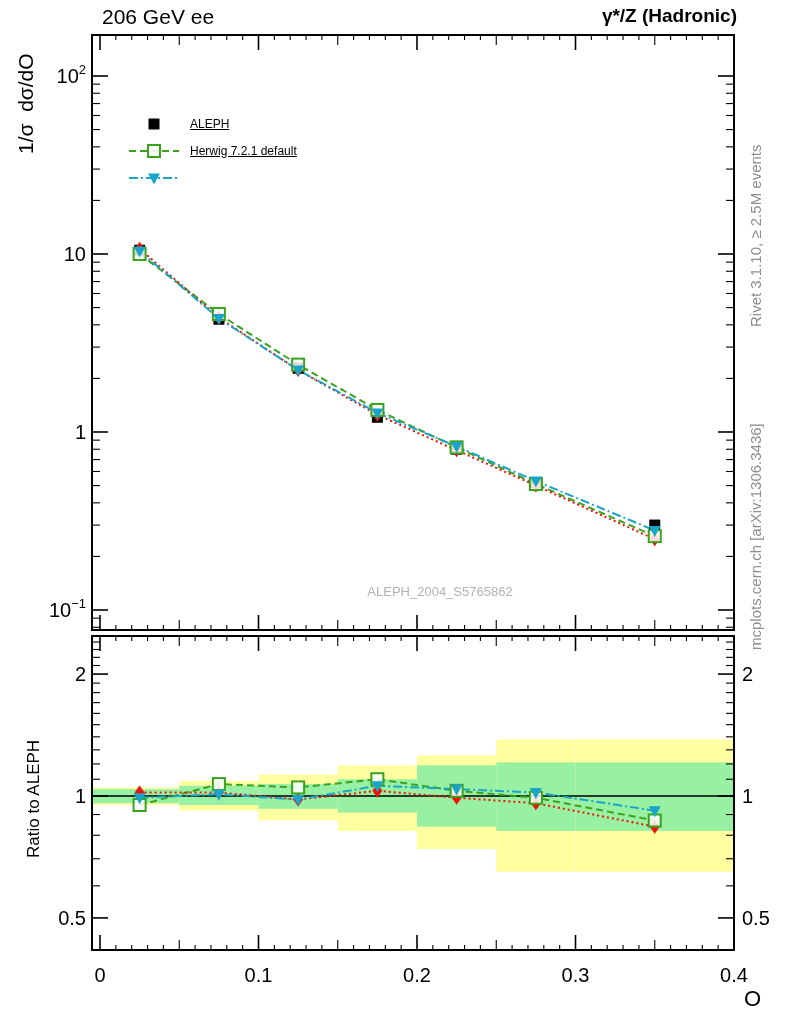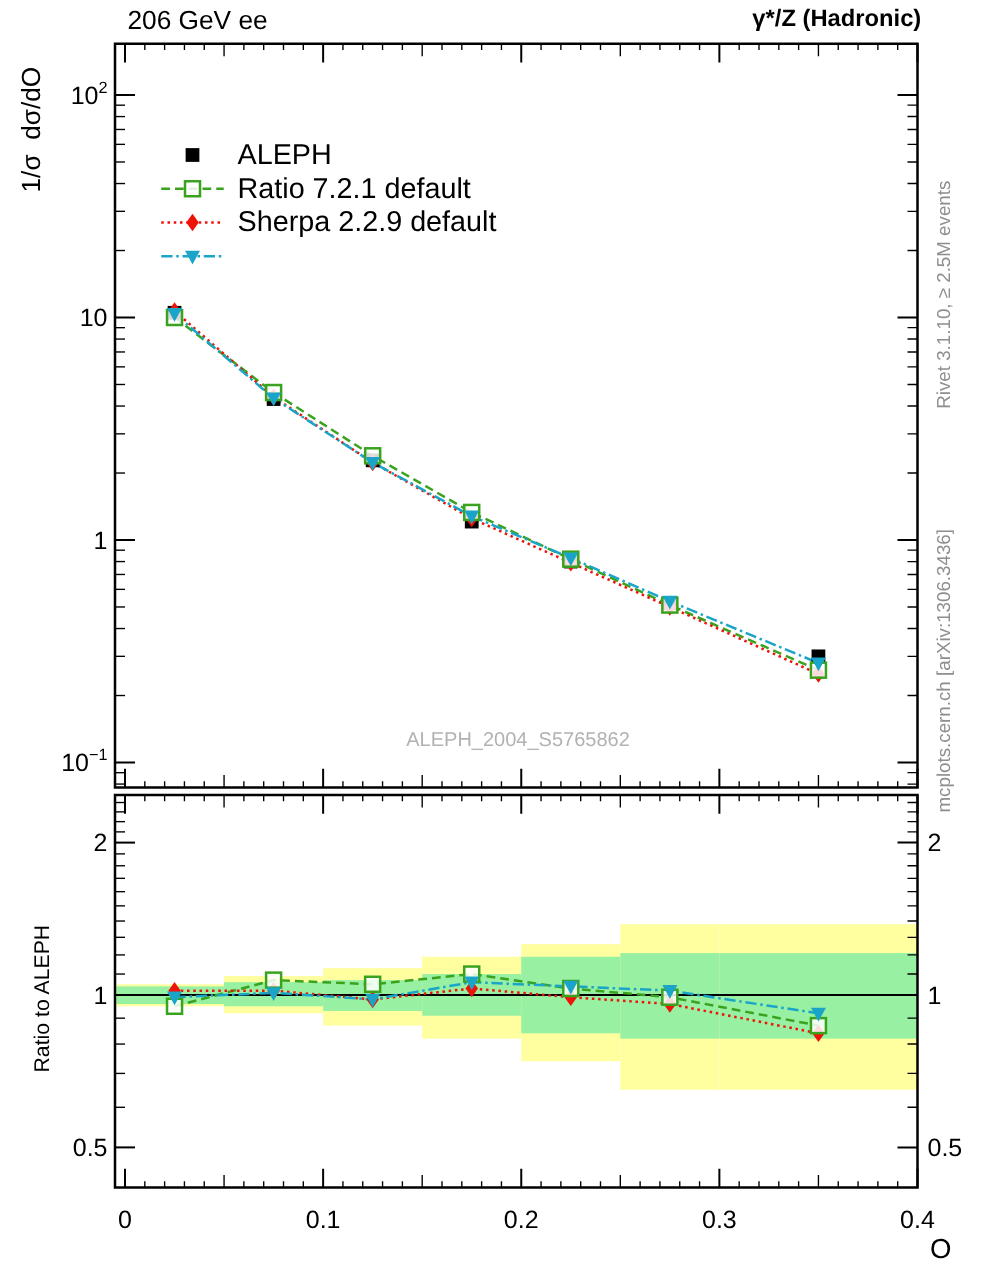--- a/index.html
+++ b/index.html
@@ -9,26 +9,26 @@
   .hdr-left{position:absolute;left:102px;top:5px;font-size:21px;white-space:pre;text-align:right;}
   .hdr-right{position:absolute;right:49px;top:5px;font-size:19px;white-space:pre;font-weight:bold;}
   .ylabel-main{position:absolute;left:14px;top:154px;font-size:21px;white-space:pre;
                transform:rotate(-90deg);transform-origin:left top;}
   .ylabel-ratio{position:absolute;left:24px;top:858px;font-size:17px;white-space:pre;
                 transform:rotate(-90deg);transform-origin:left top;}
   .note{position:absolute;color:#8e8e8e;font-size:15px;white-space:pre;
         transform:rotate(-90deg);transform-origin:left top;}
   .note-rivet{left:747px;top:327px;}
   .note-mcplots{left:747px;top:650px;}
-  .watermark{position:absolute;left:325px;top:584px;width:260px;
-             color:#b2b2b2;font-size:16px;}
+  .watermark{position:absolute;left:310px;top:584px;width:260px;text-align:center;
+             color:#b2b2b2;font-size:13px;}
   .xaxis-title{position:absolute;left:744px;top:986px;font-size:22px;}
   .legend{position:absolute;left:127px;top:110px;}
   .legend-row{display:flex;align-items:center;height:27px;}
-  .legend-label{font-size:23px;margin-left:9px;white-space:pre;}
+  .legend-label{font-size:12px;margin-left:9px;white-space:pre;text-decoration:underline;}
 </style>
 </head>
 <body>
 
 <div class="page">
 
   <svg id="plot" width="786" height="1024" viewBox="0 0 786 1024">
       <g>
         <rect x="93" y="787.4183338766751" width="86.25" height="17.603605981341616" fill="#ffffa0"></rect>
         <rect x="179.25" y="780.8422683340474" width="79.25" height="29.823661591002747" fill="#ffffa0"></rect>
@@ -414,28 +414,21 @@
       <svg class="legend-key" width="54" height="26">
           <rect x="21.5" y="7.5" width="11" height="11" fill="#000000"></rect>
         </svg>
       <span class="legend-label">ALEPH</span>
     </div>
     <div class="legend-row">
       <svg class="legend-key" width="54" height="26">
           <line x1="2" y1="13" x2="52" y2="13" stroke="#3aa31e" stroke-width="2" stroke-dasharray="7,4"></line>
           <rect x="21" y="7" width="12" height="12" fill="#fff" fill-opacity="0.85" stroke="#3aa31e" stroke-width="2"></rect>
         </svg>
-      <span class="legend-label">Ratio 7.2.1 default</span>
-    </div>
-    <div class="legend-row">
-      <svg class="legend-key" width="54" height="26">
-          <line x1="2" y1="13" x2="52" y2="13" stroke="#ee1208" stroke-width="2" stroke-dasharray="2,3"></line>
-          <path d="M27 6L32 13L27 20L22 13Z" fill="#ee1208"></path>
-        </svg>
-      <span class="legend-label">Sherpa 2.2.9 default</span>
+      <span class="legend-label">Herwig 7.2.1 default</span>
     </div>
     <div class="legend-row">
       <svg class="legend-key" width="54" height="26">
           <line x1="2" y1="13" x2="52" y2="13" stroke="#1aa5c8" stroke-width="2" stroke-dasharray="9,3,2,3"></line>
           <path d="M21 8.5L33 8.5L27 19.5Z" fill="#1aa5c8"></path>
         </svg>
     </div>
   </div>
 
 </div>

